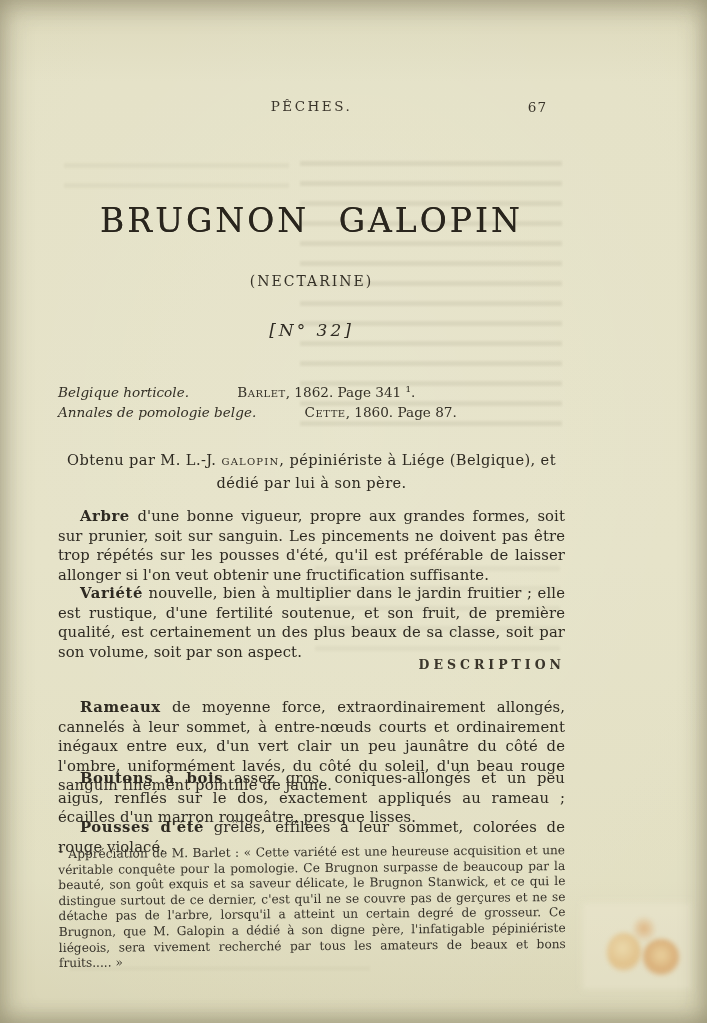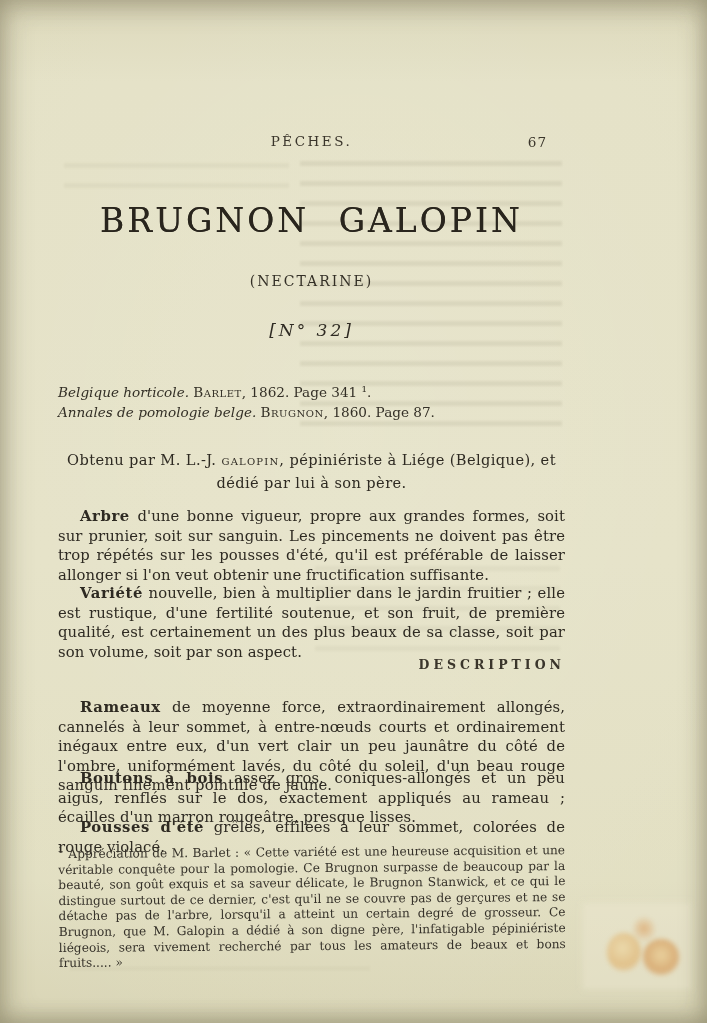--- a/index.html
+++ b/index.html
@@ -26,35 +26,35 @@
     background:repeating-linear-gradient(180deg,
       rgba(0,0,0,0) 0 11px, rgba(118,111,82,.30) 11px 16px, rgba(0,0,0,0) 16px 20px);
   }
   .bleed.b1{left:300px;top:150px;width:262px;height:290px;}
   .bleed.b2{left:64px;top:152px;width:225px;height:46px;opacity:.22;}
   .bleed.b3{left:315px;top:555px;width:245px;height:105px;opacity:.20;}
   .bleed.b4{left:70px;top:955px;width:300px;height:26px;opacity:.15;}
 
   .block{position:absolute;left:58px;width:507px;}
 
-  .header-row{top:98px;font-size:13.5px;letter-spacing:2.5px;color:#3a352b;margin-top:35px;}
+  .header-row{top:98px;font-size:13.5px;letter-spacing:2.5px;color:#3a352b;}
   .running-title{display:block;text-align:center;}
   .page-number{position:absolute;right:18px;top:1px;letter-spacing:1px;text-align:center;}
 
   .main-title{
     top:203px;text-align:center;font-size:33px;line-height:36px;
     letter-spacing:3px;word-spacing:16px;color:#29251d;
     text-shadow:0 0 .6px rgba(41,37,29,.85);
   }
   .subtitle{top:273px;text-align:center;font-size:14px;letter-spacing:2px;color:#332f26;}
   .catalog-number{top:320px;text-align:center;font-size:17px;letter-spacing:3px;color:#2f2b23;font-style:italic;}
 
   .references{top:383px;font-size:13.6px;line-height:19.5px;color:#332f26;}
   .ref-title{font-style:italic;}
-  .ref-author{font-variant:small-caps;letter-spacing:.5px;}
+  .ref-author{font-variant:small-caps;letter-spacing:.5px;margin-left:44px;}
 
   .intro{top:449px;text-align:center;font-size:14.6px;line-height:21px;letter-spacing:.4px;}
   .intro .person-name{font-size:10px;letter-spacing:1.2px;}
 
   .para{font-size:14.8px;line-height:19.5px;text-align:justify;letter-spacing:.1px;}
   .para .lead{font-weight:bold;letter-spacing:.6px;}
   .indent{text-indent:22px;}
   .p-arbre{top:506px;}
   .p-variete{top:583px;}
   .desc-heading{
@@ -109,21 +109,21 @@
   </div>
 
   <div class="block subtitle">(NECTARINE)</div>
 
   <div class="block main-title">BRUGNON GALOPIN</div>
 
   <div class="block catalog-number">[N° 32]</div>
 
   <div class="block references">
     <div><span class="ref-title">Belgique horticole.</span> <span class="ref-author">Barlet</span><span>, 1862. Page 341 ¹.</span></div>
-    <div><span class="ref-title">Annales de pomologie belge.</span> <span class="ref-author">Brugnon</span><span>, 1860. Page 87.</span></div>
+    <div><span class="ref-title">Annales de pomologie belge.</span> <span class="ref-author">Cette</span><span>, 1860. Page 87.</span></div>
   </div>
 
   <div class="block intro">
     <span>Obtenu par M. L.-J. </span><span class="person-name">GALOPIN</span><span>, pépiniériste à Liége (Belgique), et dédié par lui à son père.</span>
   </div>
 
   <div class="block para indent p-arbre">
     <span class="lead">Arbre</span><span> d'une bonne vigueur, propre aux grandes formes, soit sur prunier, soit sur sanguin. Les pincements ne doivent pas être trop répétés sur les pousses d'été, qu'il est préférable de laisser allonger si l'on veut obtenir une fructification suffisante.</span>
   </div>
 

